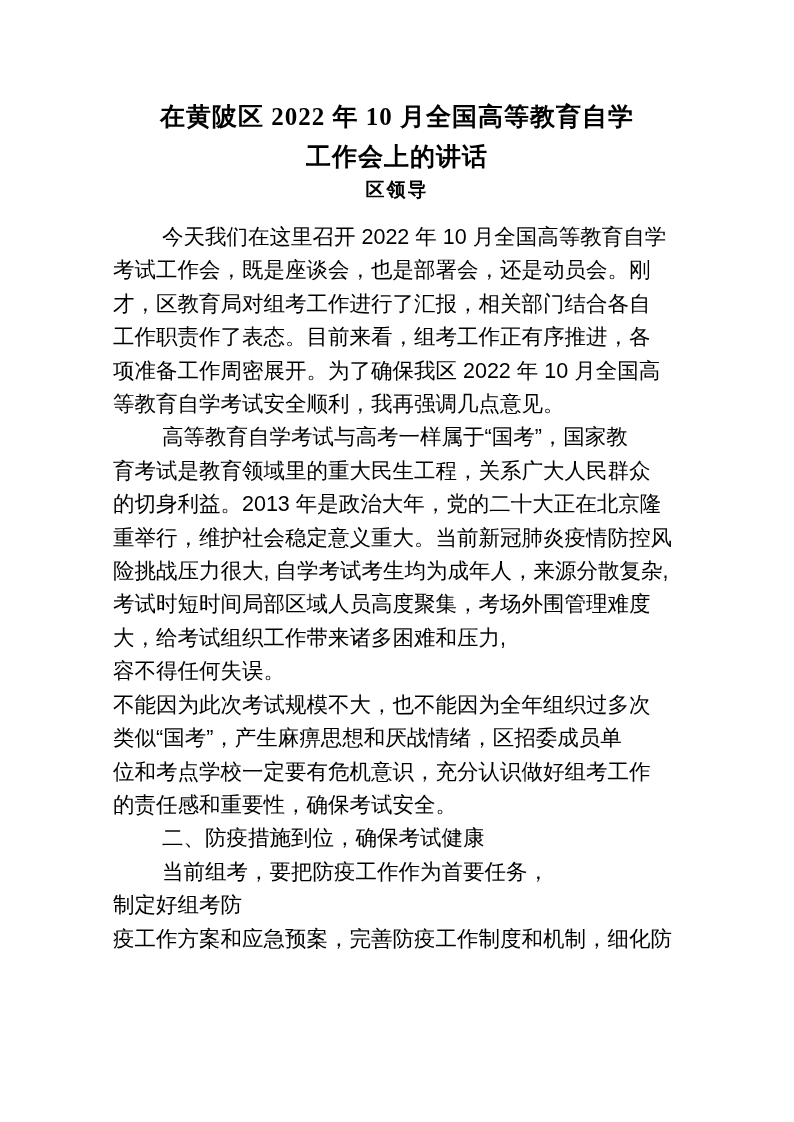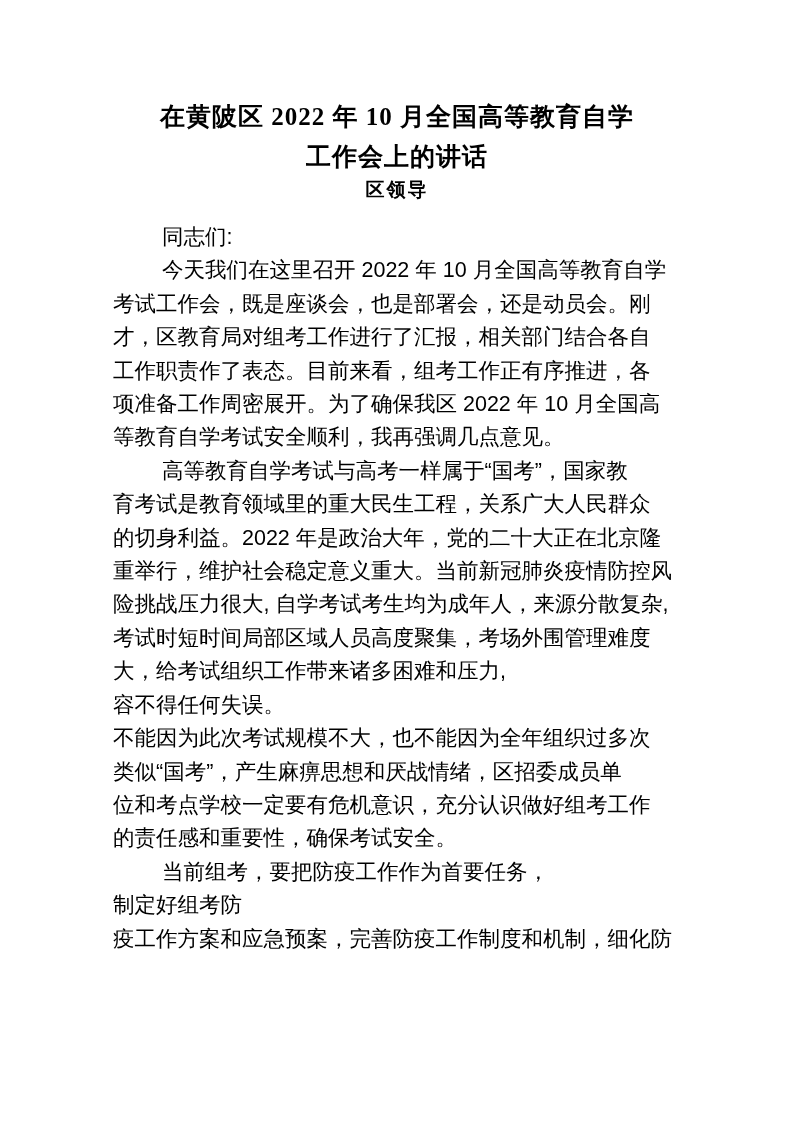--- a/index.html
+++ b/index.html
@@ -50,34 +50,34 @@
 </head>
 <body>
 
 <div class="page">
   <div class="doc-title">在黄陂区 2022 年 10 月全国高等教育自学
 工作会上的讲话</div>
 
   <div class="doc-author">区领导</div>
 
   <div class="doc-content">
-    <p class="para">同志们:</p>
     <p class="para">今天我们在这里召开 2022 年 10 月全国高等教育自学
 考试工作会，既是座谈会，也是部署会，还是动员会。刚
 才，区教育局对组考工作进行了汇报，相关部门结合各自
 工作职责作了表态。目前来看，组考工作正有序推进，各
 项准备工作周密展开。为了确保我区 2022 年 10 月全国高
 等教育自学考试安全顺利，我再强调几点意见。</p>
     <p class="para">高等教育自学考试与高考一样属于“国考”，国家教
 育考试是教育领域里的重大民生工程，关系广大人民群众
-的切身利益。2022 年是政治大年，党的二十大正在北京隆
+的切身利益。2013 年是政治大年，党的二十大正在北京隆
 重举行，维护社会稳定意义重大。当前新冠肺炎疫情防控风
 险挑战压力很大, 自学考试考生均为成年人，来源分散复杂,
 考试时短时间局部区域人员高度聚集，考场外围管理难度
 大，给考试组织工作带来诸多困难和压力,容不得任何失误。
 不能因为此次考试规模不大，也不能因为全年组织过多次
 类似“国考”，产生麻痹思想和厌战情绪，区招委成员单
 位和考点学校一定要有危机意识，充分认识做好组考工作
 的责任感和重要性，确保考试安全。</p>
+    <p class="para">二、防疫措施到位，确保考试健康</p>
     <p class="para">当前组考，要把防疫工作作为首要任务，制定好组考防
 疫工作方案和应急预案，完善防疫工作制度和机制，细化防</p>
   </div>
 </div>
 
 </body></html>

